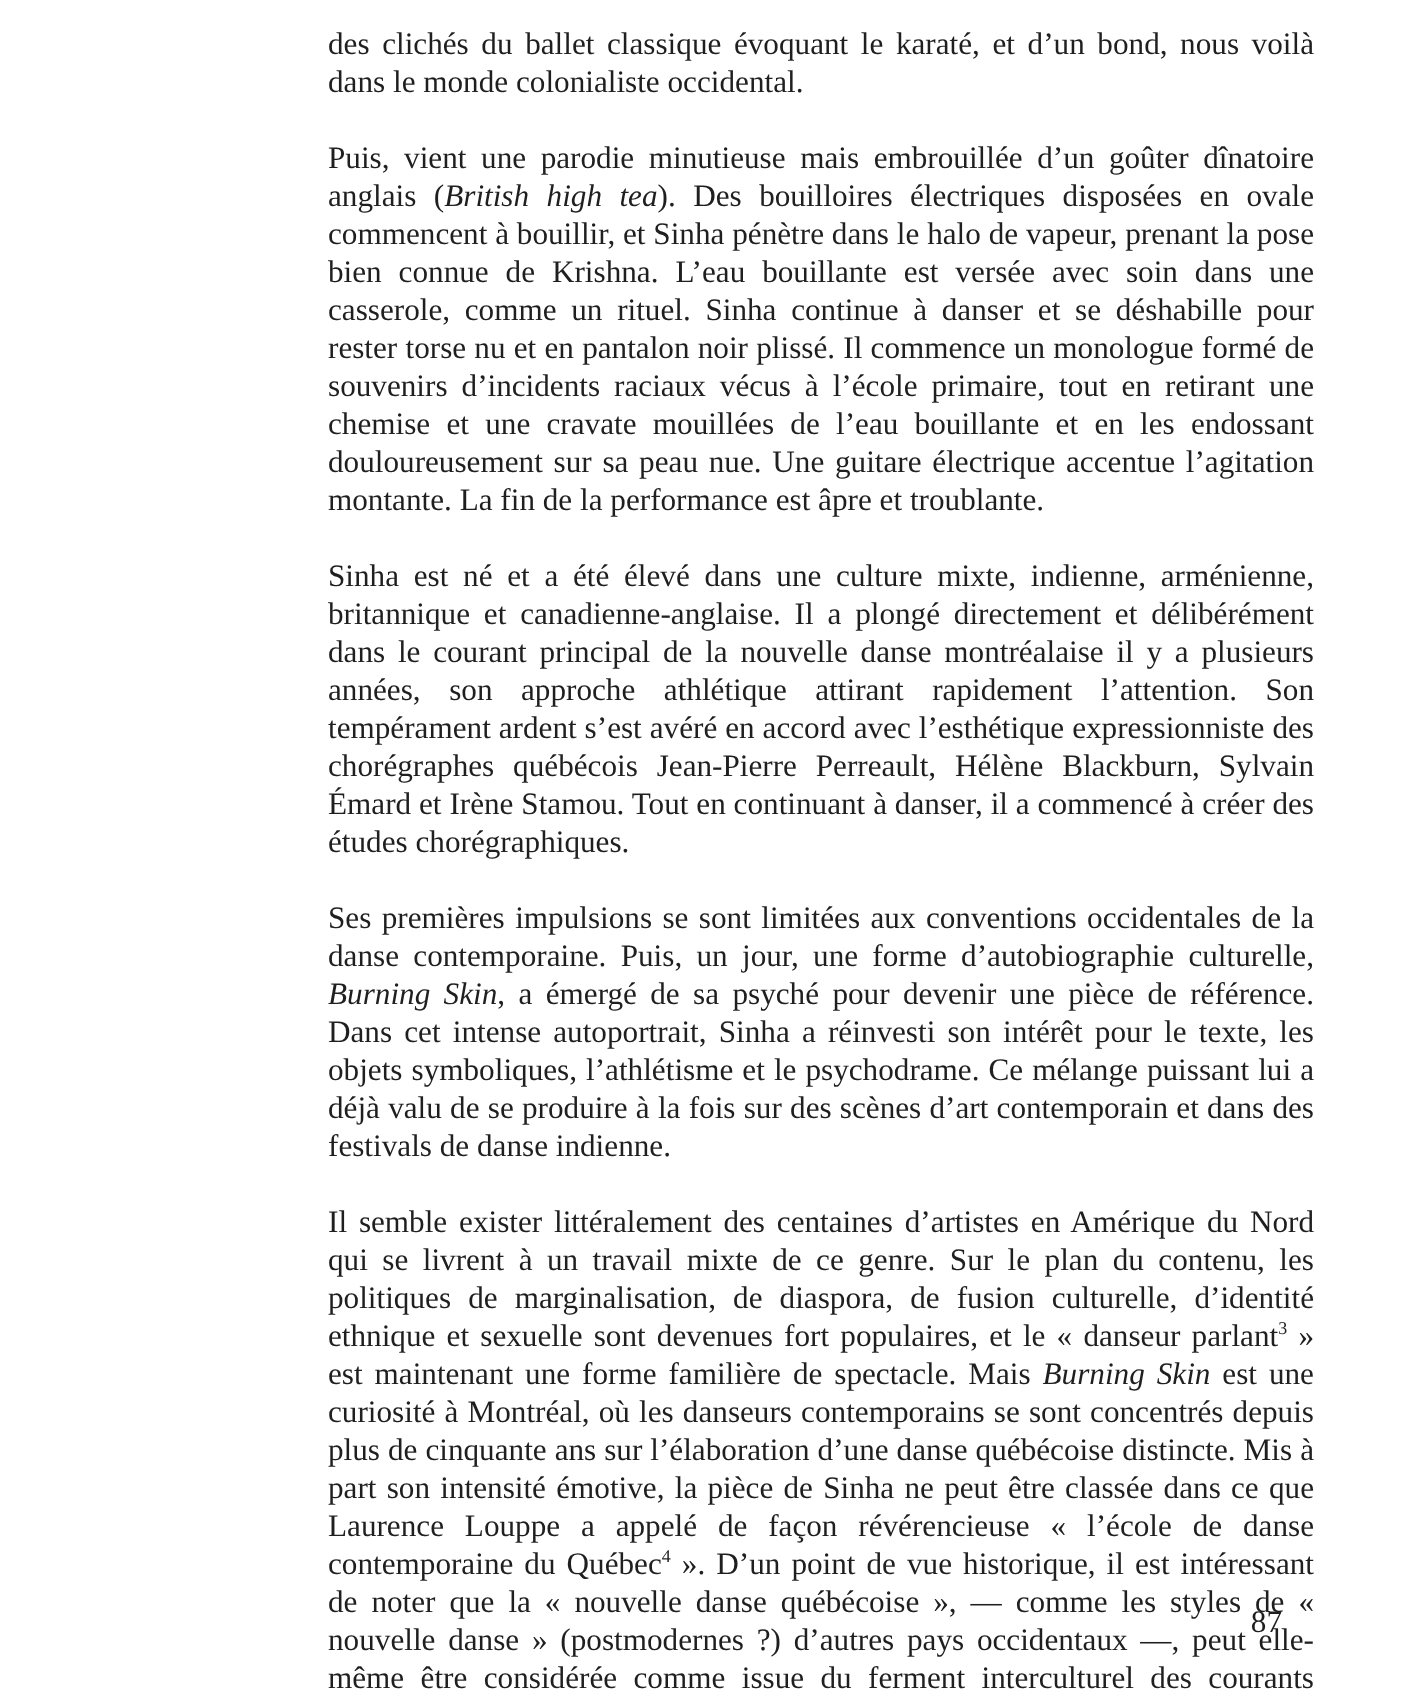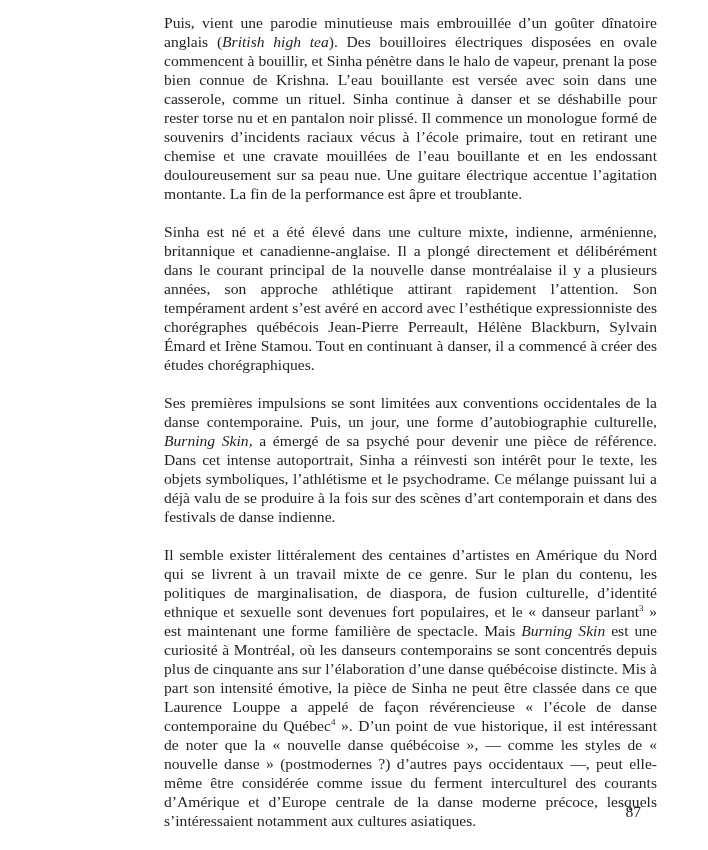--- a/index.html
+++ b/index.html
@@ -44,20 +44,21 @@
       text-align: right;
       font-size: 15.6px;
       line-height: 19px;
     }
   </style>
 </head>
 <body>
 
 <div class="page">
   <div id="paragraphs">
+      <p class="para"><span>des clichés du ballet classique évoquant le karaté, et d’un bond, nous voilà dans le monde colonialiste occidental.</span></p>
       <p class="para"><span>Puis, vient une parodie minutieuse mais embrouillée d’un goûter dînatoire anglais (</span><em>British high tea</em><span>). Des bouilloires électriques disposées en ovale commencent à bouillir, et Sinha pénètre dans le halo de vapeur, prenant la pose bien connue de Krishna. L’eau bouillante est versée avec soin dans une casserole, comme un rituel. Sinha continue à danser et se déshabille pour rester torse nu et en pantalon noir plissé. Il commence un monologue formé de souvenirs d’incidents raciaux vécus à l’école primaire, tout en retirant une chemise et une cravate mouillées de l’eau bouillante et en les endossant douloureusement sur sa peau nue. Une guitare électrique accentue l’agitation montante. La fin de la performance est âpre et troublante.</span></p>
       <p class="para"><span>Sinha est né et a été élevé dans une culture mixte, indienne, arménienne, britannique et canadienne-anglaise. Il a plongé directement et délibérément dans le courant princi­pal de la nouvelle danse montréalaise il y a plusieurs années, son approche athlétique attirant rapidement l’attention. Son tempérament ardent s’est avéré en accord avec l’esthétique expressionniste des chorégraphes québécois Jean-Pierre Perreault, Hélène Blackburn, Sylvain Émard et Irène Stamou. Tout en continuant à danser, il a commencé à créer des études chorégraphiques.</span></p>
       <p class="para"><span>Ses premières impulsions se sont limitées aux conventions occidentales de la danse contemporaine. Puis, un jour, une forme d’autobiographie culturelle, </span><em>Burning Skin</em><span>, a émergé de sa psyché pour devenir une pièce de référence. Dans cet intense autoportrait, Sinha a réinvesti son intérêt pour le texte, les objets symboliques, l’athlétisme et le psychodrame. Ce mélange puissant lui a déjà valu de se produire à la fois sur des scènes d’art contemporain et dans des festivals de danse indienne.</span></p>
       <p class="para"><span>Il semble exister littéralement des centaines d’artistes en Amérique du Nord qui se livrent à un travail mixte de ce genre. Sur le plan du contenu, les politiques de marginalisation, de diaspora, de fusion culturelle, d’identité ethnique et sexuelle sont devenues fort populaires, et le « danseur parlant</span><sup>3</sup><span> » est maintenant une forme familière de spectacle. Mais </span><em>Burning Skin</em><span> est une curiosité à Montréal, où les danseurs contemporains se sont concentrés depuis plus de cinquante ans sur l’élaboration d’une danse québécoise distincte. Mis à part son intensité émotive, la pièce de Sinha ne peut être classée dans ce que Laurence Louppe a appelé de façon révérencieuse « l’école de danse contemporaine du Québec</span><sup>4</sup><span> ». D’un point de vue historique, il est intéressant de noter que la « nouvelle danse québécoise », — comme les styles de « nouvelle danse » (postmodernes ?) d’autres pays occidentaux —, peut elle-même être considérée comme issue du ferment interculturel des courants d’Amérique et d’Europe centrale de la danse moderne précoce, lesquels s’intéressaient notamment aux cultures asiatiques.</span></p>
     </div>
 
 </div>
 <div class="page-number">87</div>
 
 </body></html>

